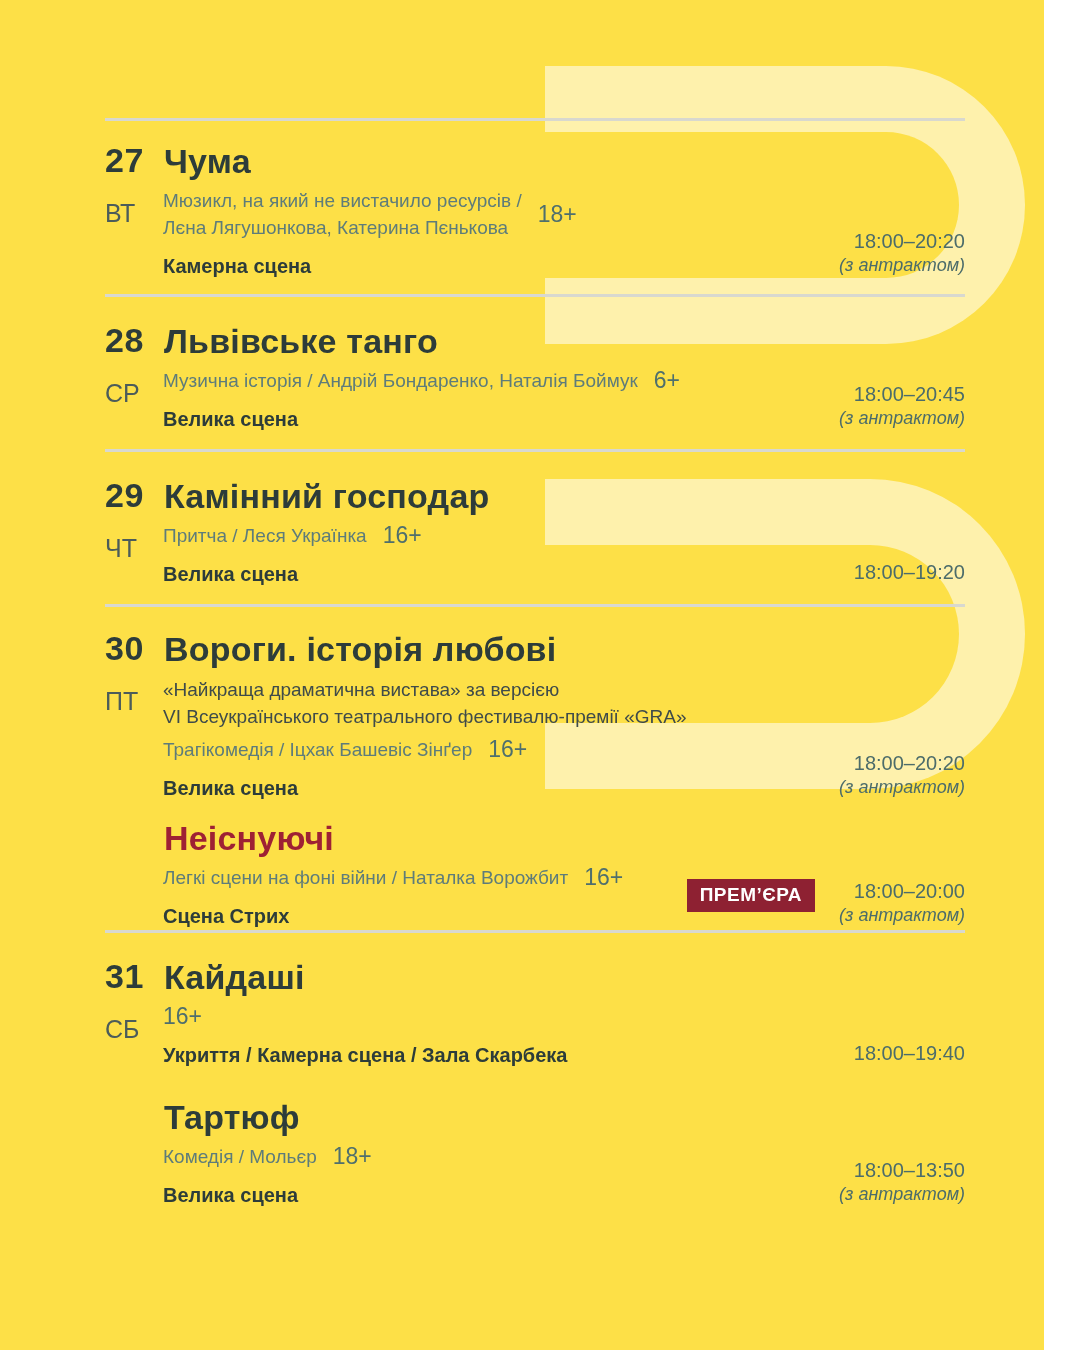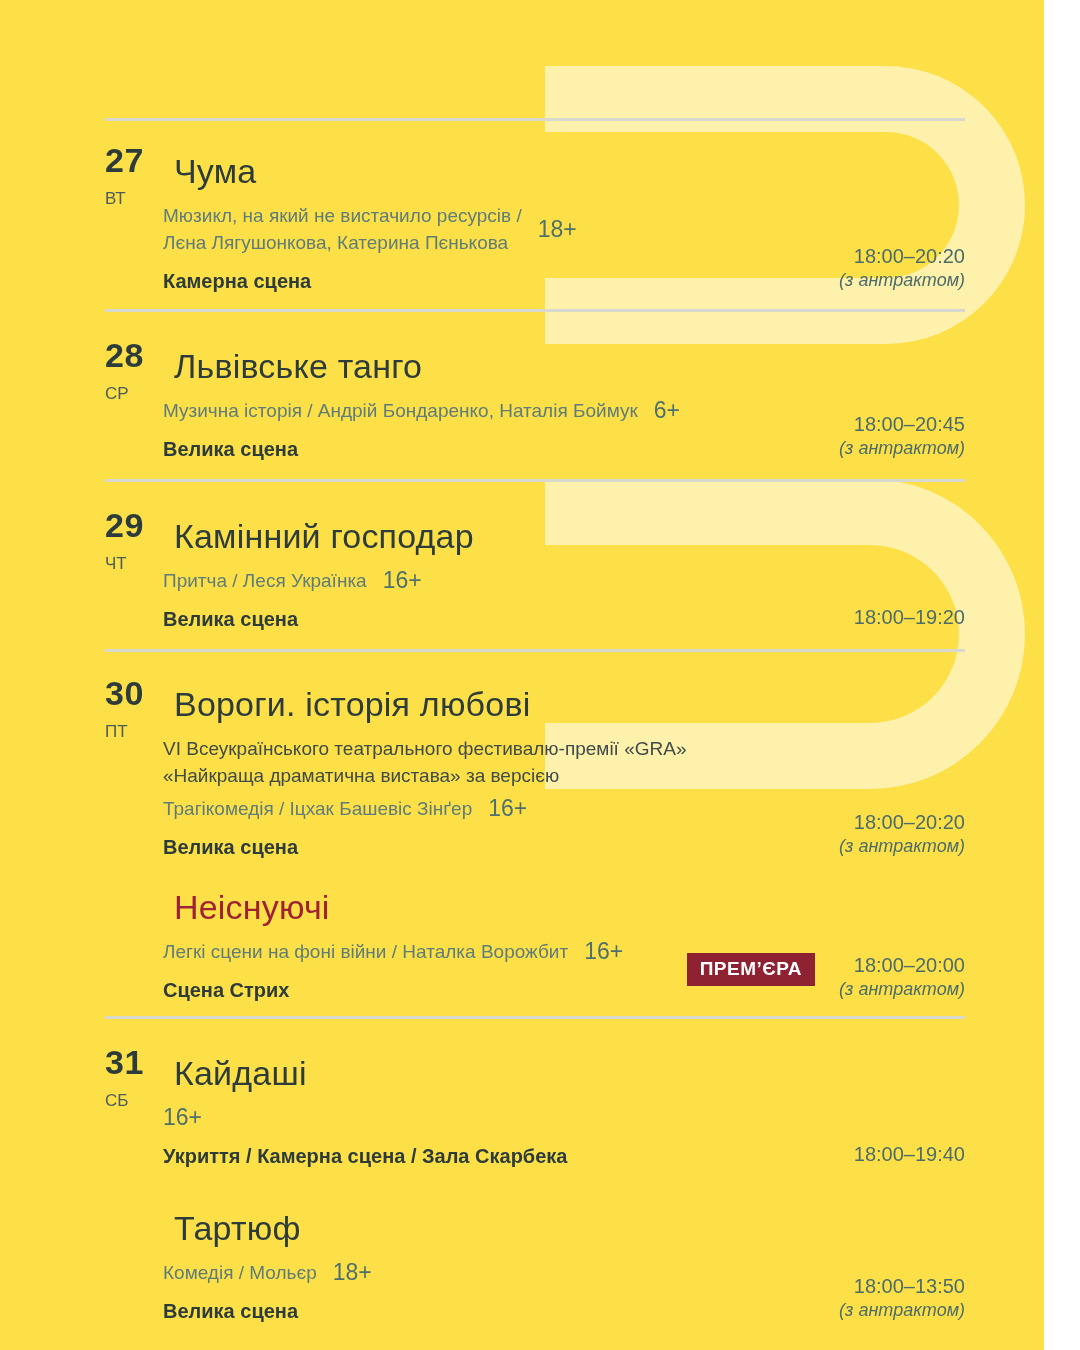--- a/index.html
+++ b/index.html
@@ -17,28 +17,28 @@
 
   .content { position:absolute; left:105px; top:118px; width:860px; z-index:1; }
 
   .divider { height:3px; background:#d8d8cf; }
 
   .entry { display:grid; grid-template-columns:58px 1fr 214px; position:relative; }
   .e1 { padding:20px 0 16px; }
   .e2 { padding:24px 0 18px; }
   .e3 { padding:24px 0 18px; }
   .e4 { padding:22px 0 0; }
-  .e5 { padding:18px 0 14px; }
+  .e5 { padding:18px 0 2px; }
   .e6 { padding:24px 0 0; }
   .e7 { padding:30px 0 0; }
 
   .num   { font-size:34px; font-weight:700; line-height:39px; letter-spacing:0.5px; }
-  .day   { font-size:17px; color:#4c5c5a; margin-top:9px; }
-
-  .title { margin:11px; font-size:34px; font-weight:400; line-height:39px; letter-spacing:0.2px; }
+  .day   { font-size:25px; color:#4c5c5a; margin-top:19px; }
+
+  .title { margin:1px; font-size:34px; font-weight:700; line-height:39px; letter-spacing:0.2px; }
   .title.red { color:#9e2134; }
 
   .award { margin-top:7px; font-size:19px; line-height:27px; color:#3f4b4a; white-space:nowrap; }
   .desc-row { display:flex; align-items:center; gap:16px; margin-top:6px; }
   .desc  { font-size:19px; line-height:27px; color:#5e7c7a; white-space:nowrap; }
   .age   { font-size:23px; color:#4f6f6d; white-space:nowrap; }
 
   .venue { margin-top:13px; font-size:20px; font-weight:700; line-height:24px; }
 
   .col-time { align-self:end; text-align:right; padding-bottom:1px; }
@@ -131,22 +131,22 @@
     <div class="divider"></div>
 
     <div class="entry e4">
       <div class="col-date">
         <div class="num">30</div>
         <div class="day">ПТ</div>
       </div>
       <div class="col-main">
         <h2 class="title">Вороги. історія любові</h2>
         <div class="award">
+          <div>«Найкраща драматична вистава» за версією</div>
           <div>VI Всеукраїнського театрального фестивалю-премії «GRA»</div>
-          <div>«Найкраща драматична вистава» за версією</div>
         </div>
         <div class="desc-row">
           <div class="desc">
             <div>Трагікомедія / Іцхак Башевіс Зінґер</div>
           </div>
           <span class="age">16+</span>
         </div>
         <div class="venue">Велика сцена</div>
       </div>
       <div class="col-time">

